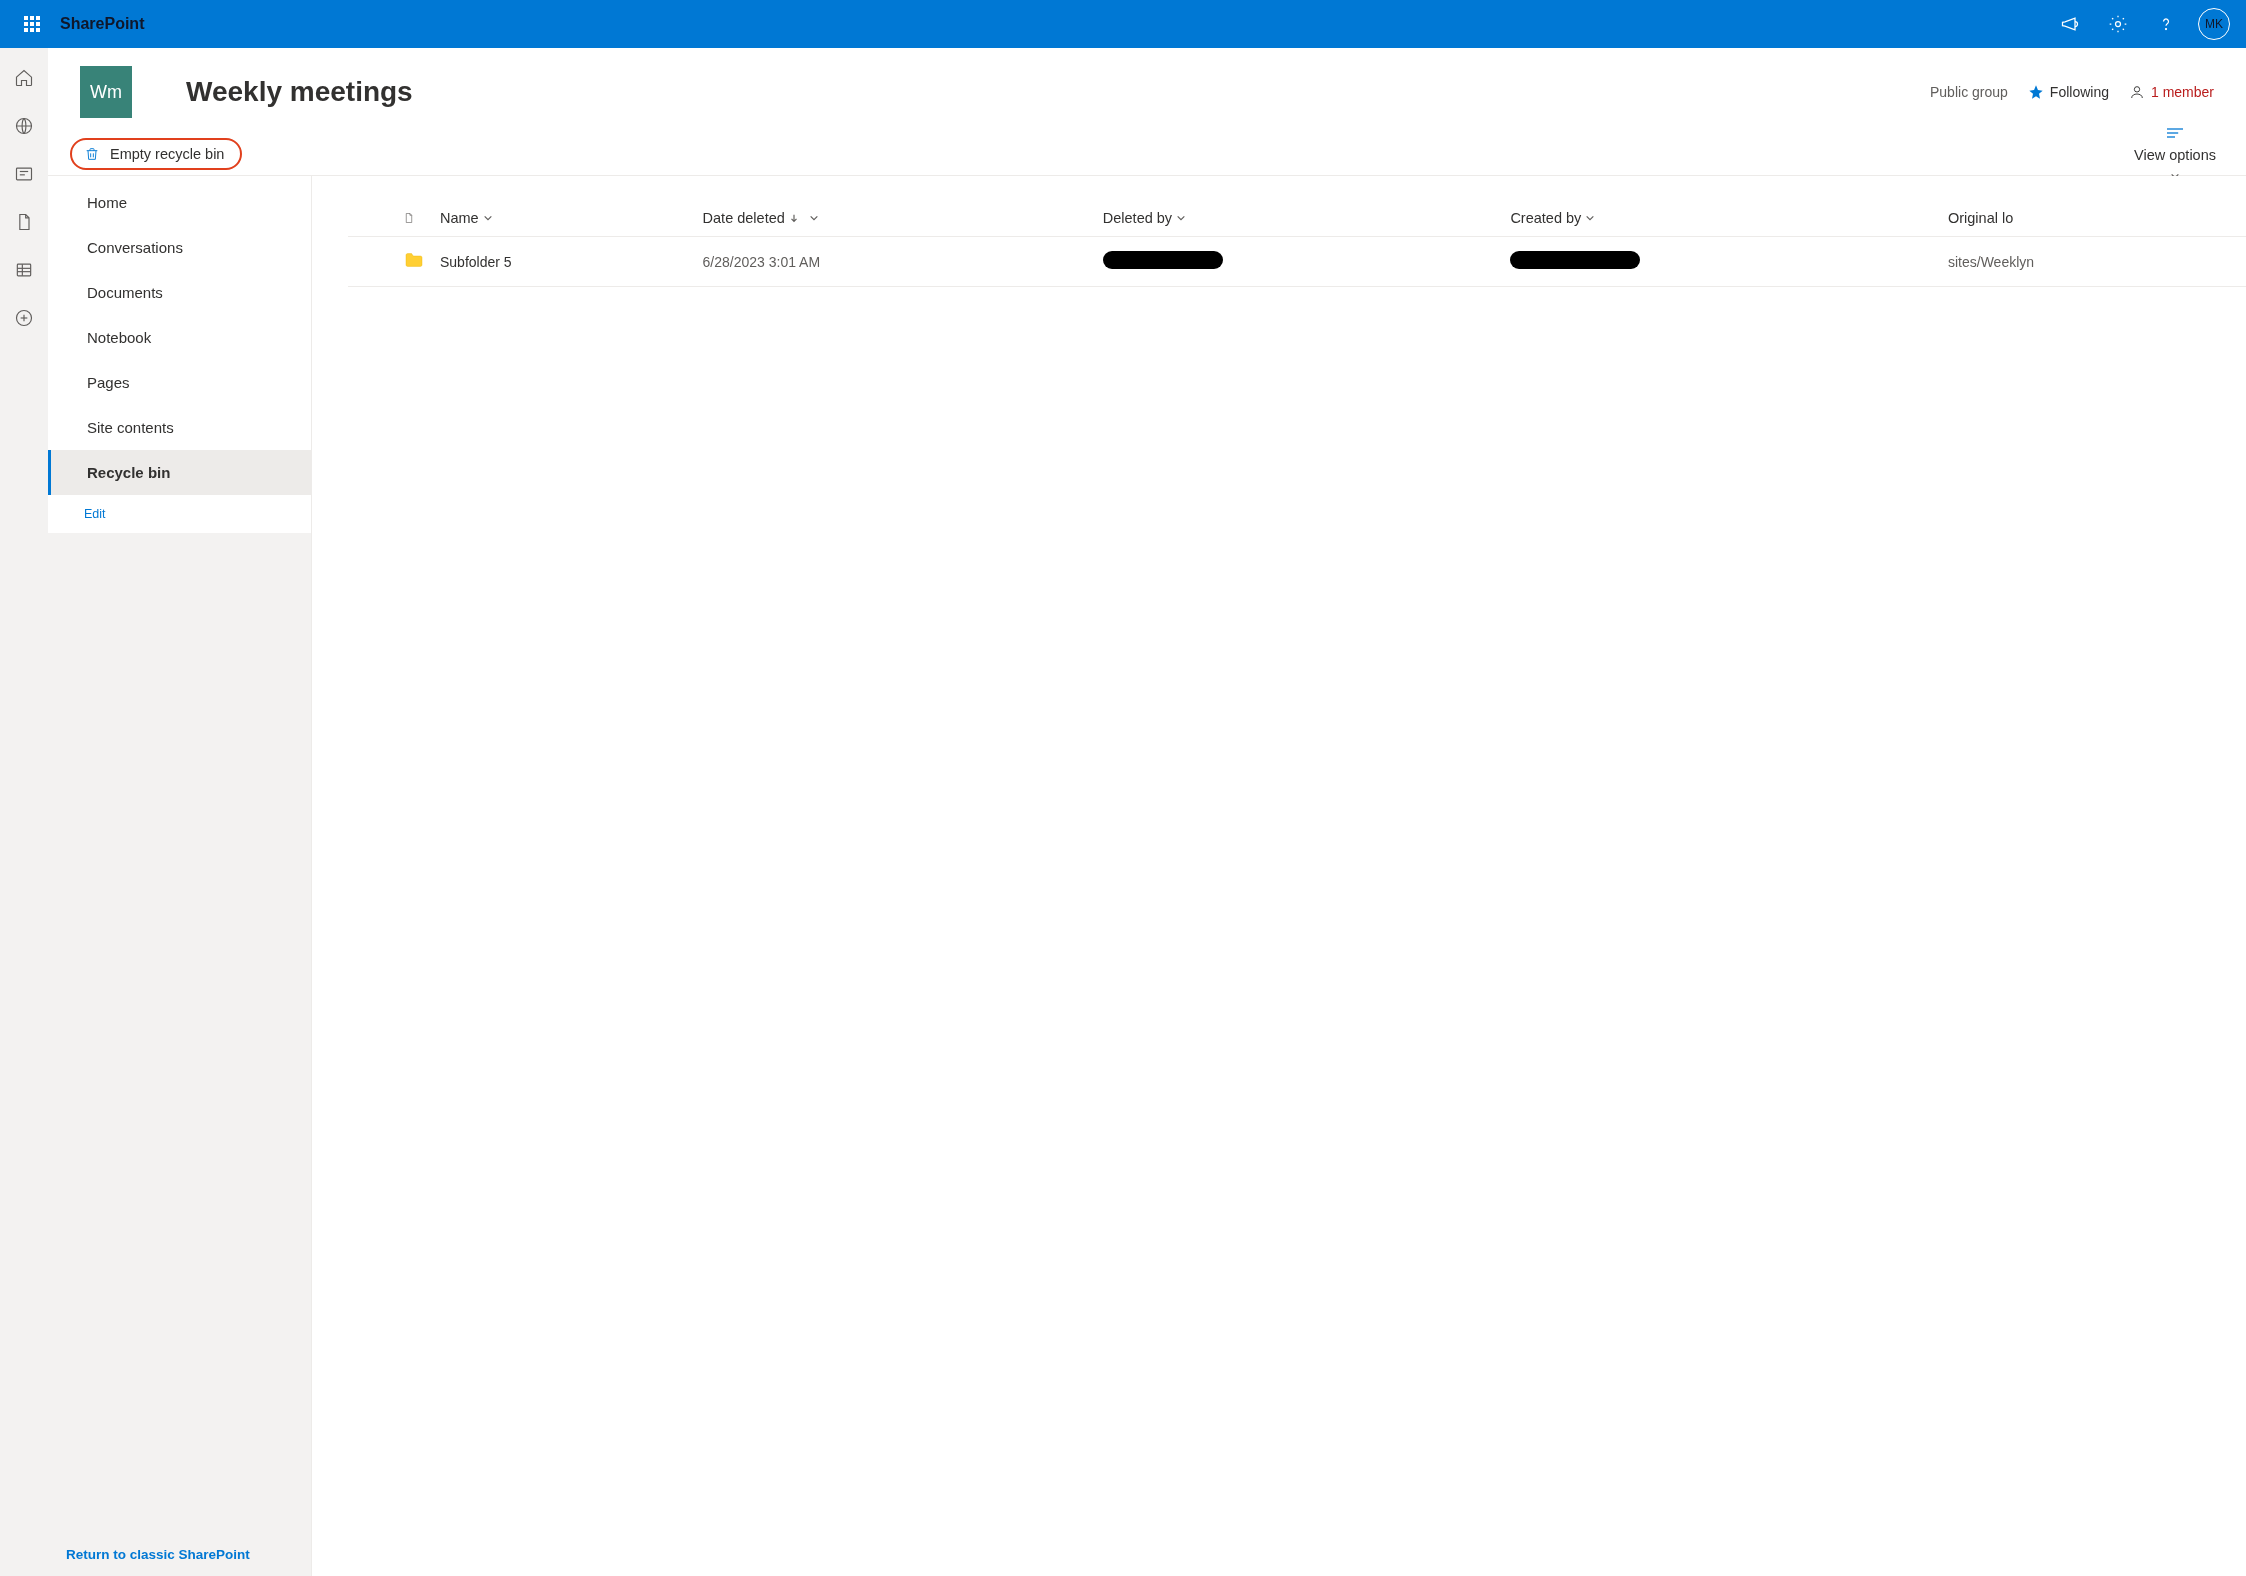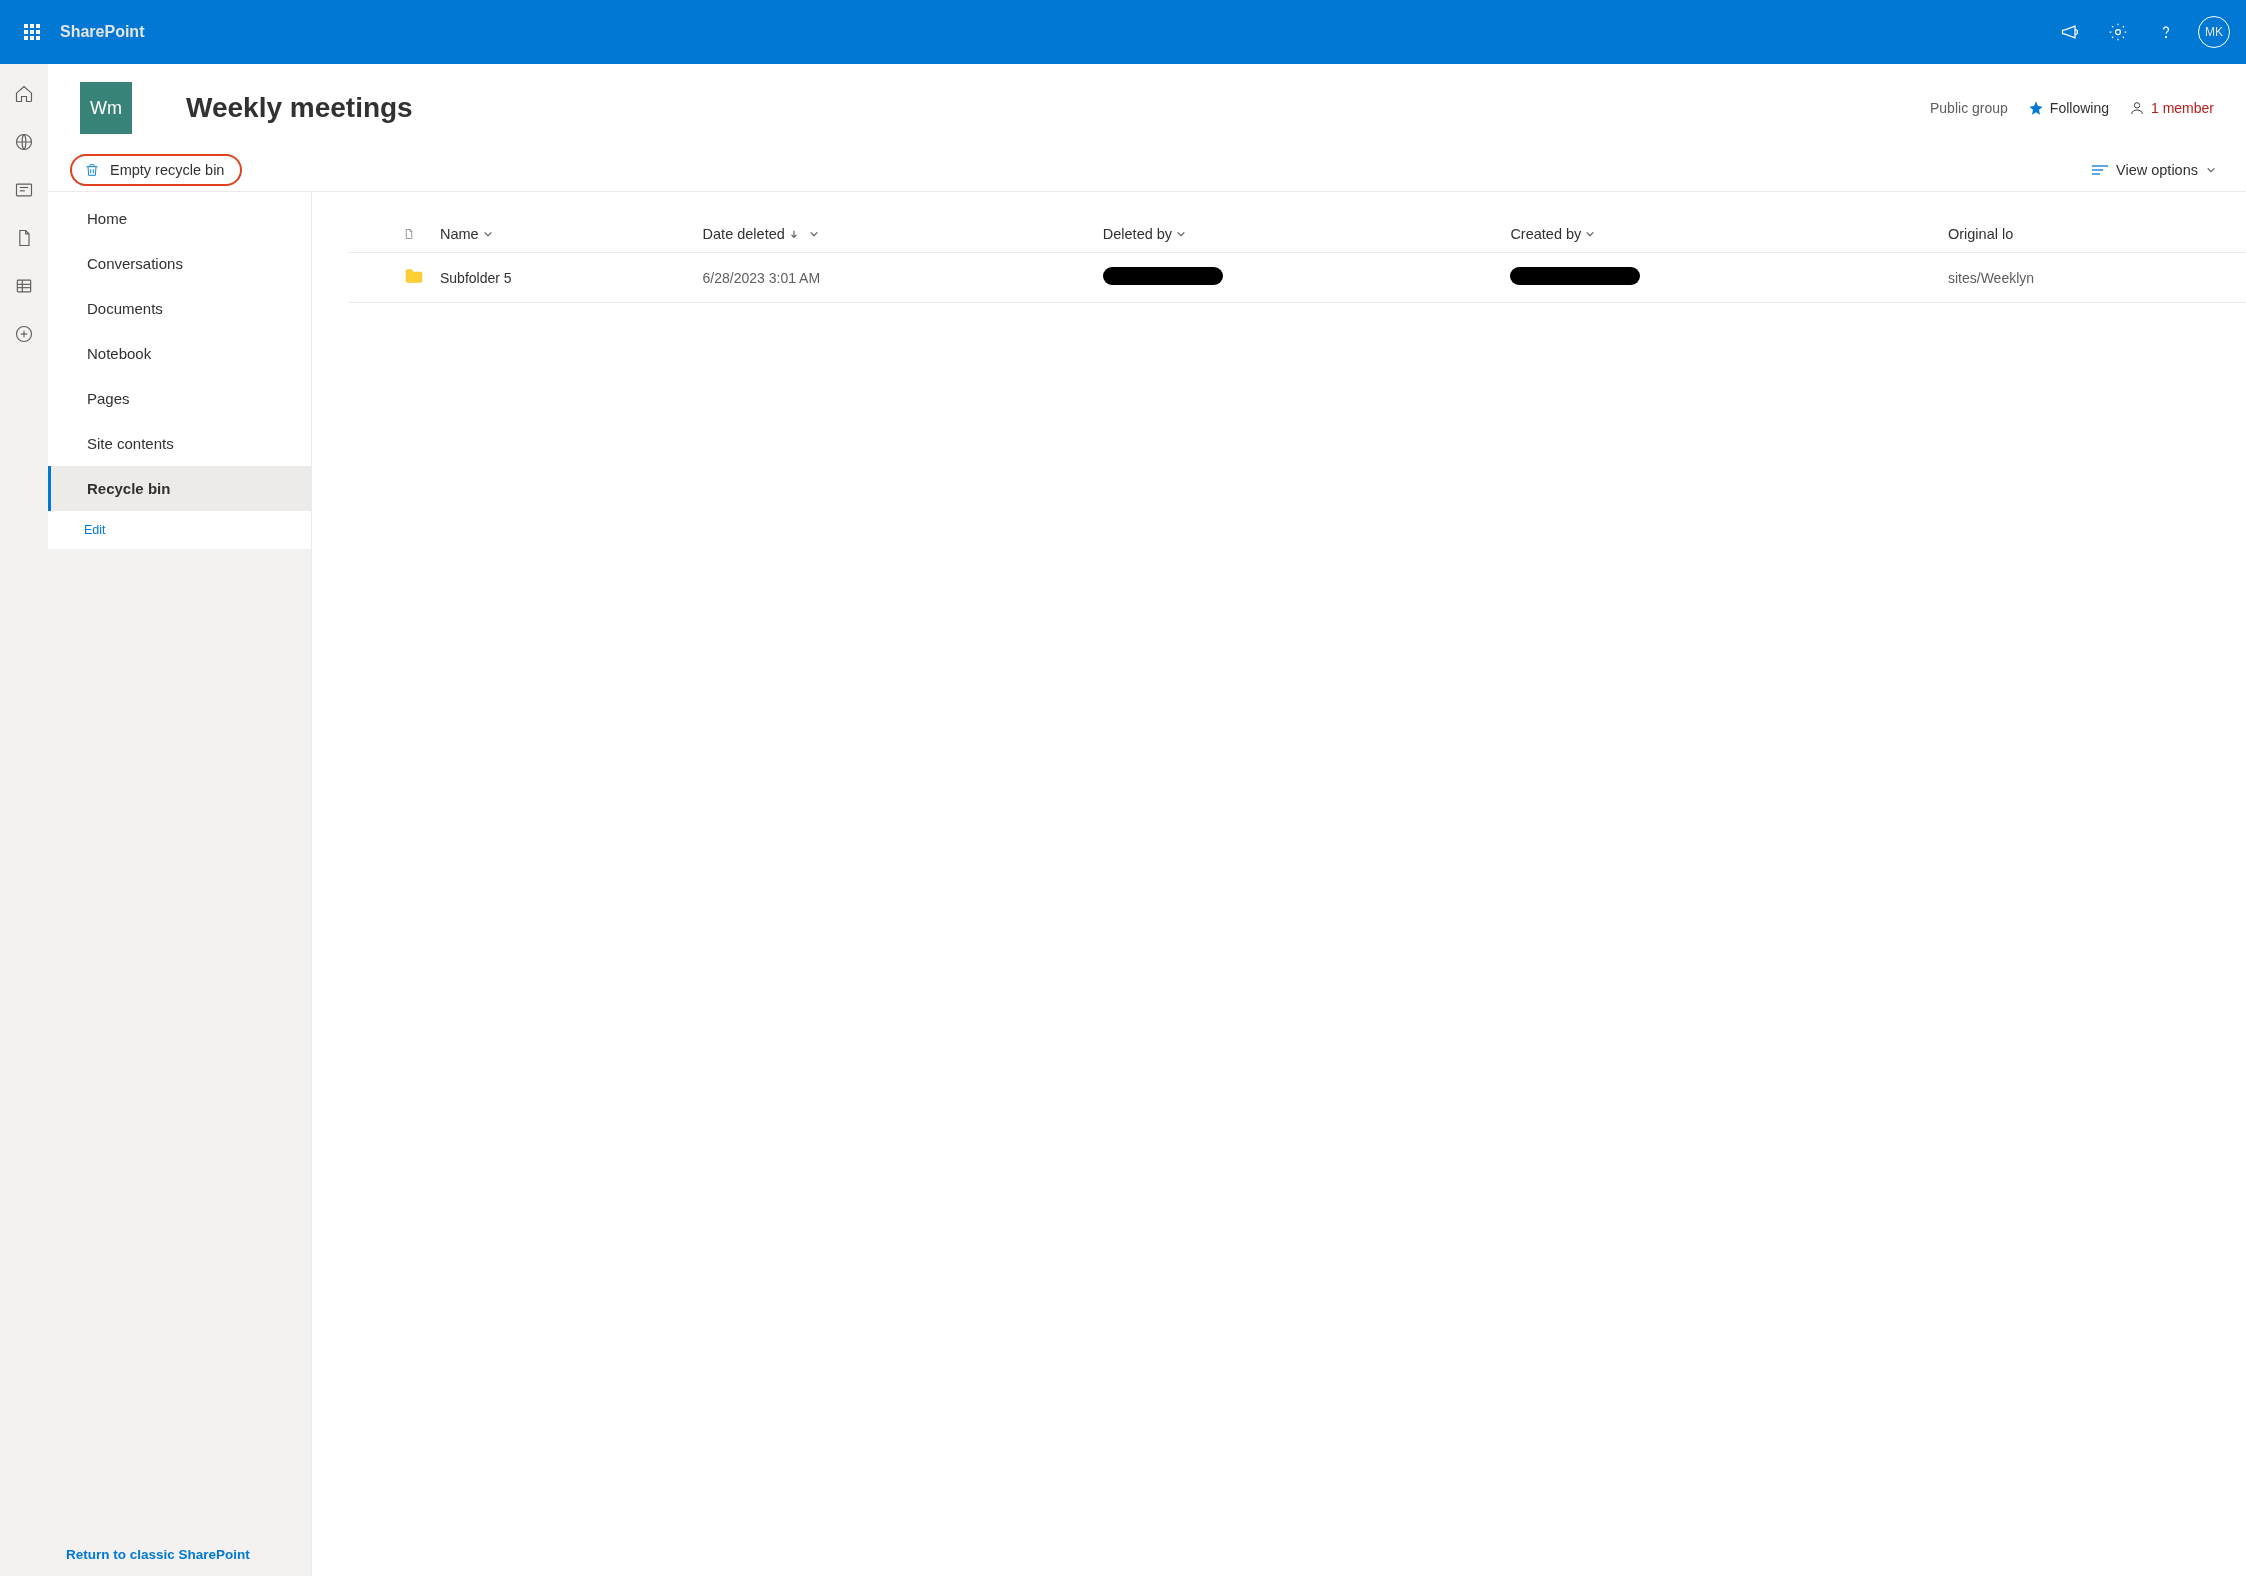--- a/index.html
+++ b/index.html
@@ -1,23 +1,23 @@
 <!DOCTYPE html>
 <html><head>
 <meta charset="utf-8">
 <style>
   * { box-sizing: border-box; margin: 0; padding: 0; }
   html, body { height: 100%; font-family: "Segoe UI", -apple-system, Arial, sans-serif; color: #323130; background: #fff; }
   body { display: flex; flex-direction: column; overflow: hidden; }
 
   
   .suite-header {
-    height: 64px;
+    height: 48px;
     background: #0078d4;
-    color: #e5e5e5;
+    color: #0f172a;
     display: flex;
     align-items: center;
     padding: 16px 8px;
     flex-shrink: 0;
   }
   .waffle {
     width: 48px; height: 48px;
     display: flex; align-items: center; justify-content: center;
     cursor: pointer;
   }
@@ -109,20 +109,21 @@
     color: #323130;
     background: #fff;
   }
   .cmd-empty svg { width: 16px; height: 16px; stroke: #0078d4; fill: none; stroke-width: 1.4; }
   .command-bar-spacer { flex: 1; }
   .view-options {
     display: flex; align-items: center; gap: 8px;
     cursor: pointer;
     font-size: 14.5px; color: #323130;
     padding-right: 8px;
+    flex-direction: column;
   }
   .view-options svg.lines { width: 16px; height: 12px; stroke: #0078d4; fill: none; stroke-width: 1.6; }
   .view-options svg.chev { width: 10px; height: 10px; stroke: #605e5c; fill: none; stroke-width: 1.4; }
 
   
   .body-split { display: flex; flex: 1; overflow: hidden; }
 
   
   .left-nav {
     width: 264px;

